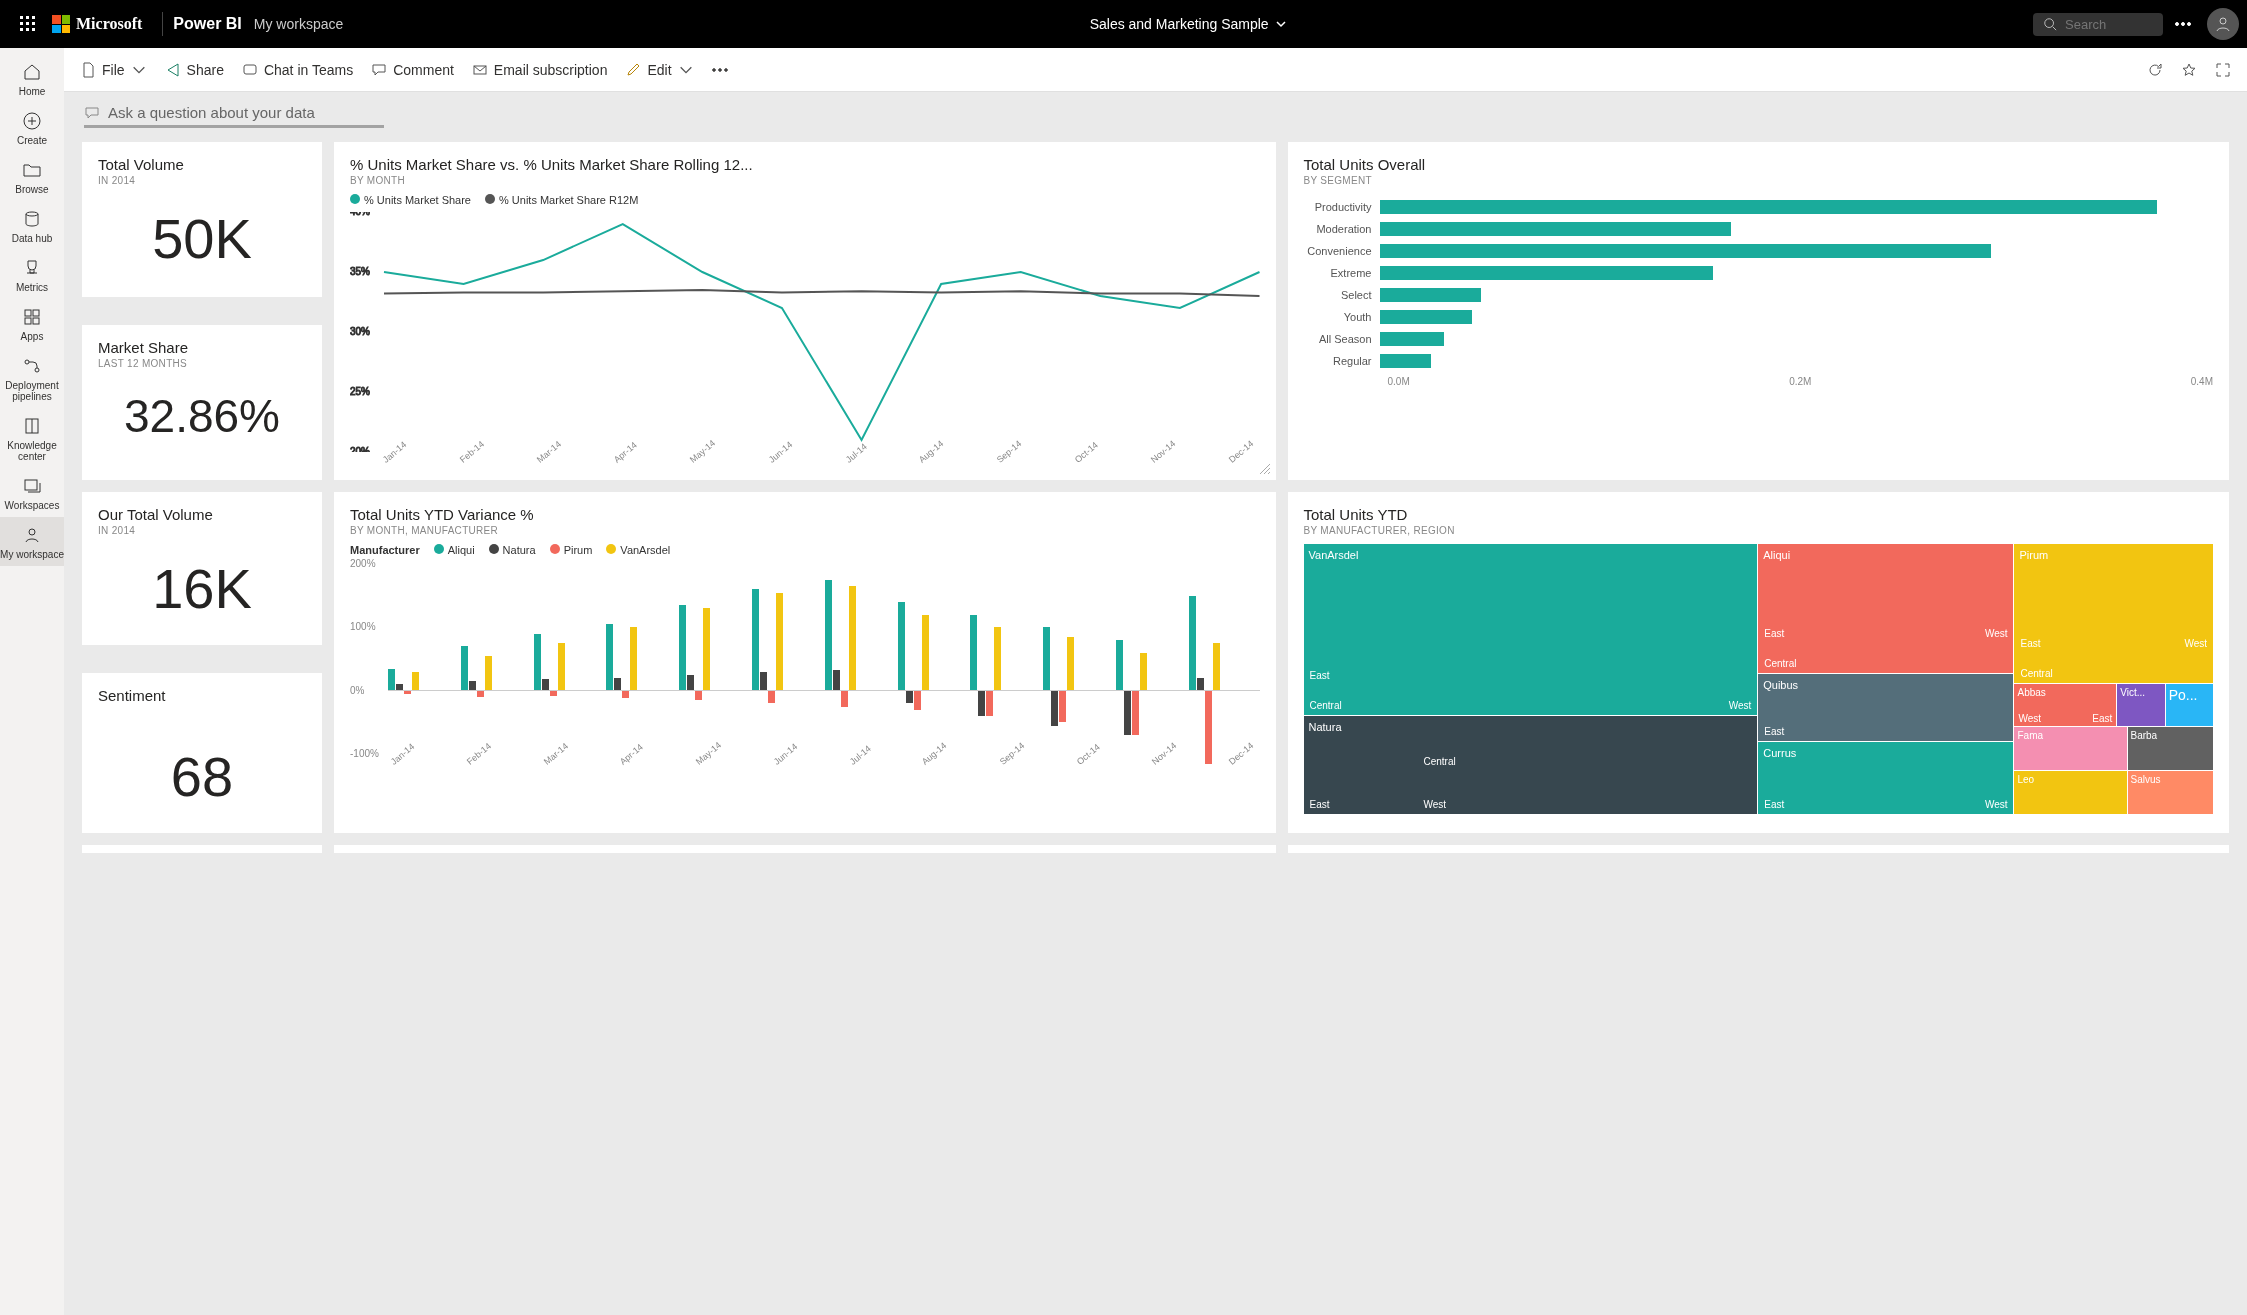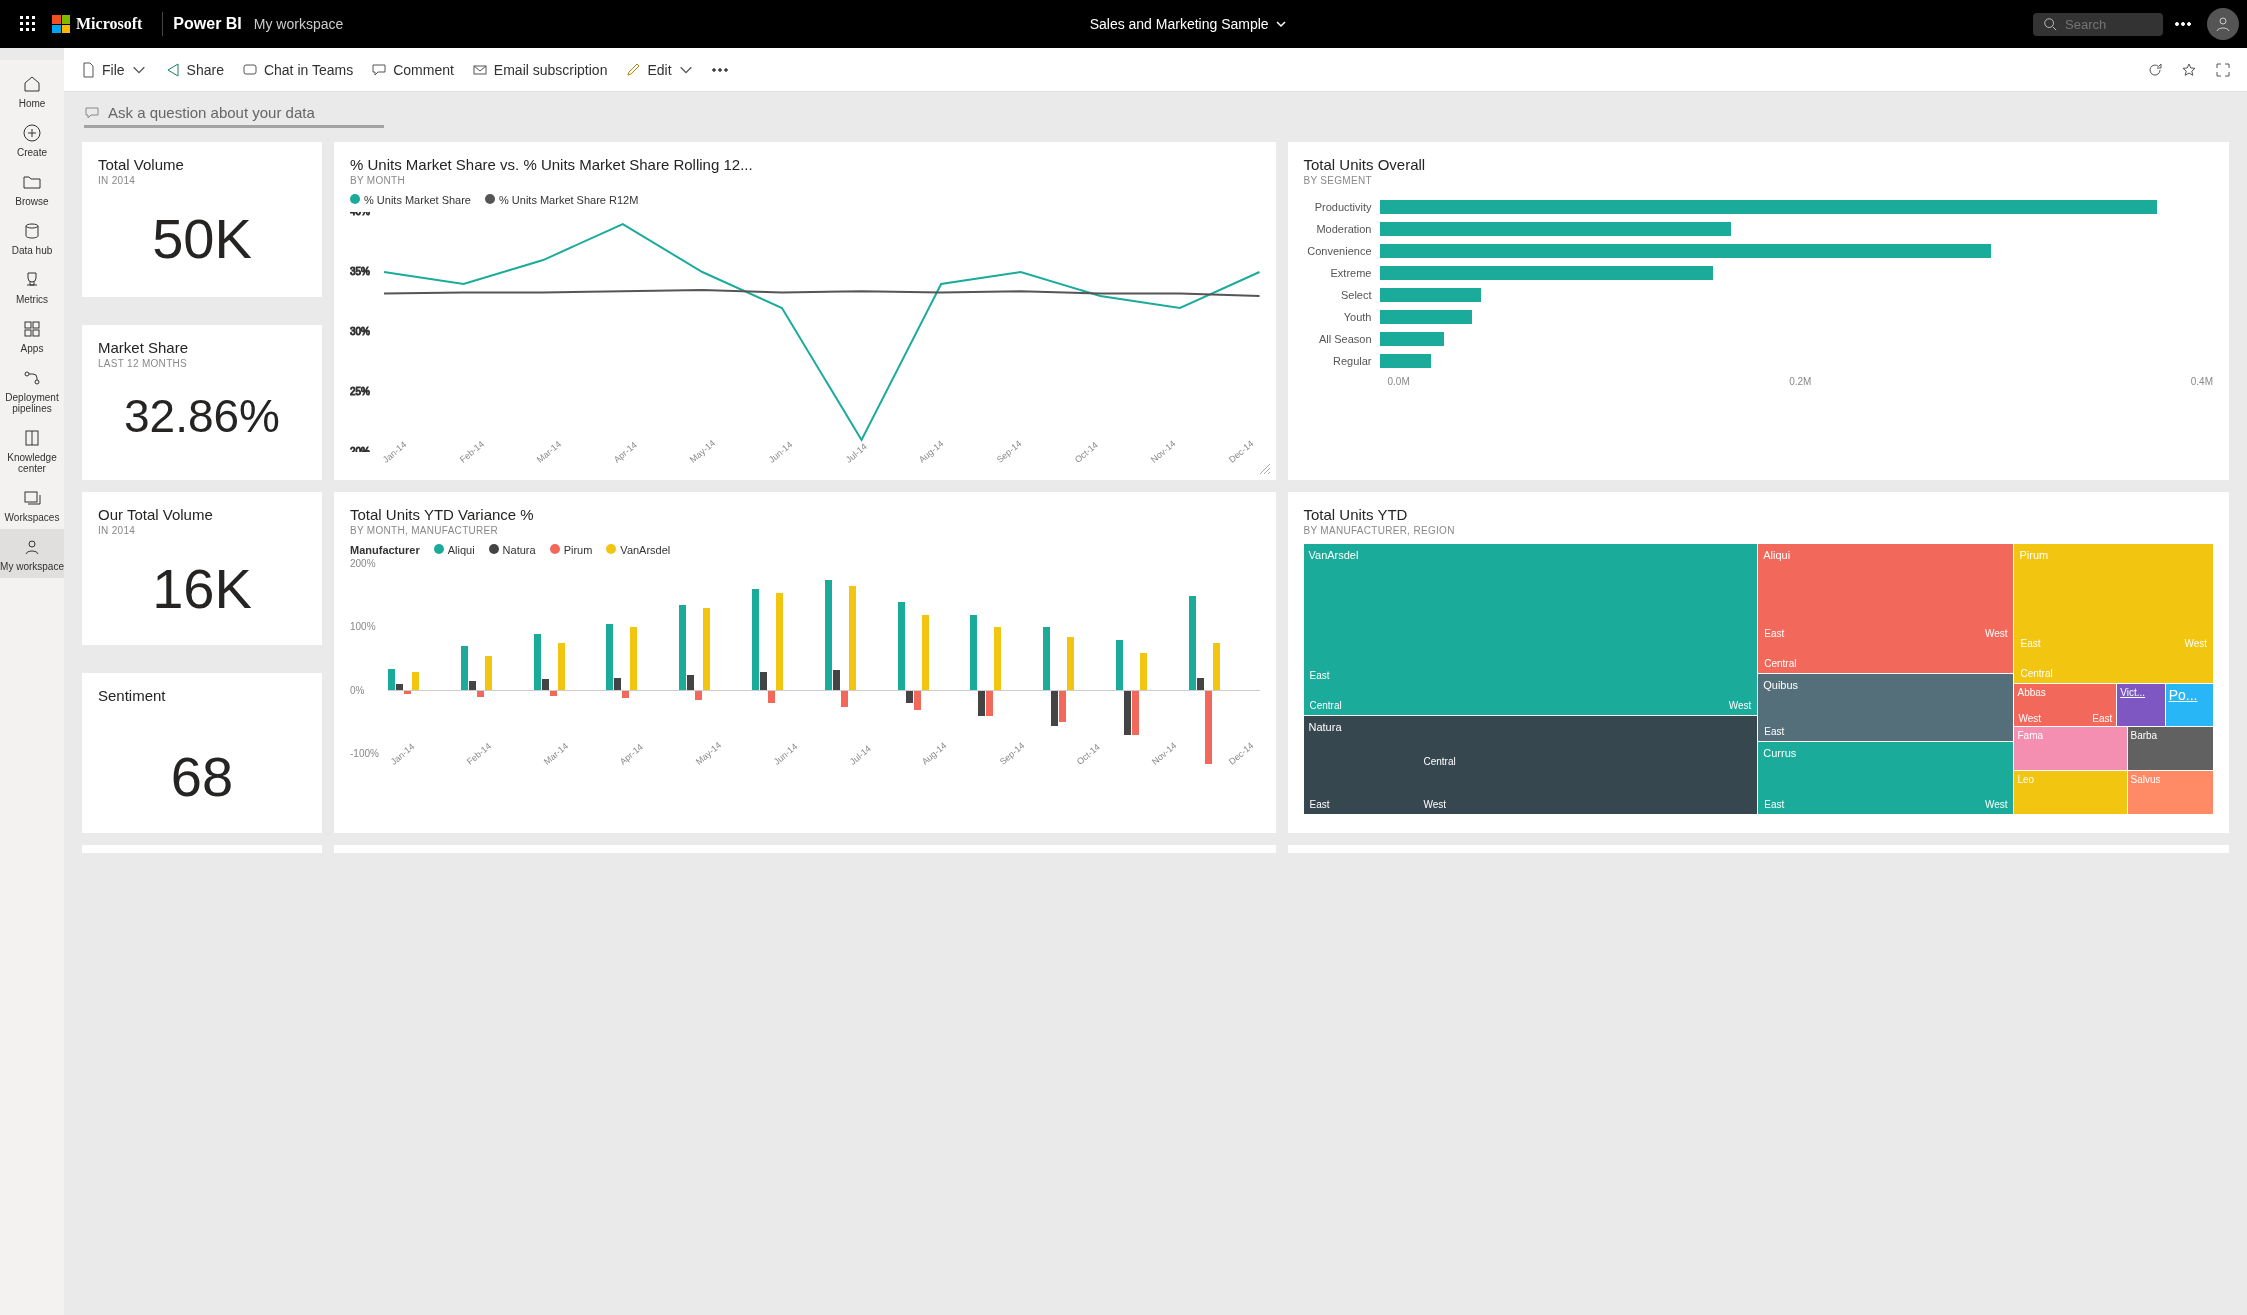--- a/index.html
+++ b/index.html
@@ -16,21 +16,21 @@
 .vbar{width:1px; height:24px; background:#444; margin:0 10px;}
 .brand{font-size:16px; font-weight:600;}
 .ws{font-size:14px; margin-left:12px; color:#ccc;}
 .center-title{flex:1; display:flex; justify-content:center; align-items:center; gap:6px; cursor:pointer;}
 .center-title span{font-size:14px;}
 .search-box{display:flex; align-items:center; background:#333; border-radius:4px; padding:4px 10px; width:130px; gap:8px; cursor:text;}
 .search-box input{background:transparent; border:none; outline:none; color:#86efac; font-size:13px; width:80px;}
 .hdr-icon{width:40px; display:flex; align-items:center; justify-content:center; cursor:pointer;}
 .avatar-top{width:32px;height:32px;border-radius:50%;background:#555;display:flex;align-items:center;justify-content:center;margin-left:4px;cursor:pointer;}
 
-.leftnav{position:fixed; left:0; top:60px; bottom:0; width:64px; background:#f3f2f1; display:flex; flex-direction:column; align-items:center; padding-top:6px;}
+.leftnav{position:fixed; left:0; top:48px; bottom:0; width:64px; background:#f3f2f1; display:flex; flex-direction:column; align-items:center; padding-top:6px;}
 .nav-item{width:64px; padding:8px 0 6px 0; display:flex; flex-direction:column; align-items:center; cursor:pointer; font-size:10px; text-align:center; line-height:1.1; color:#323130;}
 .nav-item svg{width:20px;height:20px;margin-bottom:4px;}
 .nav-item.active{background:#e1dfdd;}
 
 .content{position:absolute; left:64px; right:0; top:48px; bottom:0; display:flex; flex-direction:column;}
 .actionbar{height:44px; background:#fff; display:flex; align-items:center; padding:0 16px; gap:18px; border-bottom:1px solid #e0e0e0;}
 .ab-item{display:flex; align-items:center; gap:6px; font-size:14px; cursor:pointer; color:#323130;}
 .ab-item svg{width:16px;height:16px;}
 .ab-spacer{flex:1;}
 
@@ -545,21 +545,21 @@
               <div style="flex:135; background:#f2c511; padding:5px; position:relative;">Pirum
                 <span style="position:absolute;bottom:34px;left:6px;font-size:10px">East</span>
                 <span style="position:absolute;bottom:34px;right:6px;font-size:10px">West</span>
                 <span style="position:absolute;bottom:4px;left:6px;font-size:10px">Central</span>
               </div>
               <div style="flex:45; display:flex; gap:1px;">
                 <div style="flex:1; background:#f2695c; padding:3px; font-size:10px; position:relative;">Abbas
                   <span style="position:absolute;bottom:2px;left:4px">West</span>
                   <span style="position:absolute;bottom:2px;right:4px">East</span>
                 </div>
-                <div style="flex:1; display:flex; gap:1px;text-decoration:underline;">
+                <div style="flex:1; display:flex; gap:1px;">
                   <div style="flex:1;background:#7e57c2;padding:3px;font-size:10px;overflow:hidden">Vict...</div>
                   <div style="flex:1;background:#29b6f6;padding:3px;font-size:14px;overflow:hidden">Po...</div>
                 </div>
               </div>
               <div style="flex:45; display:flex; gap:1px;">
                  <div style="flex:60;background:#f48fb1;padding:3px;font-size:10px">Fama</div>
                  <div style="flex:45;background:#616161;padding:3px;font-size:10px">Barba</div>
               </div>
               <div style="flex:45; display:flex; gap:1px;">
                  <div style="flex:60;background:#f2c511;padding:3px;font-size:10px">Leo</div>

